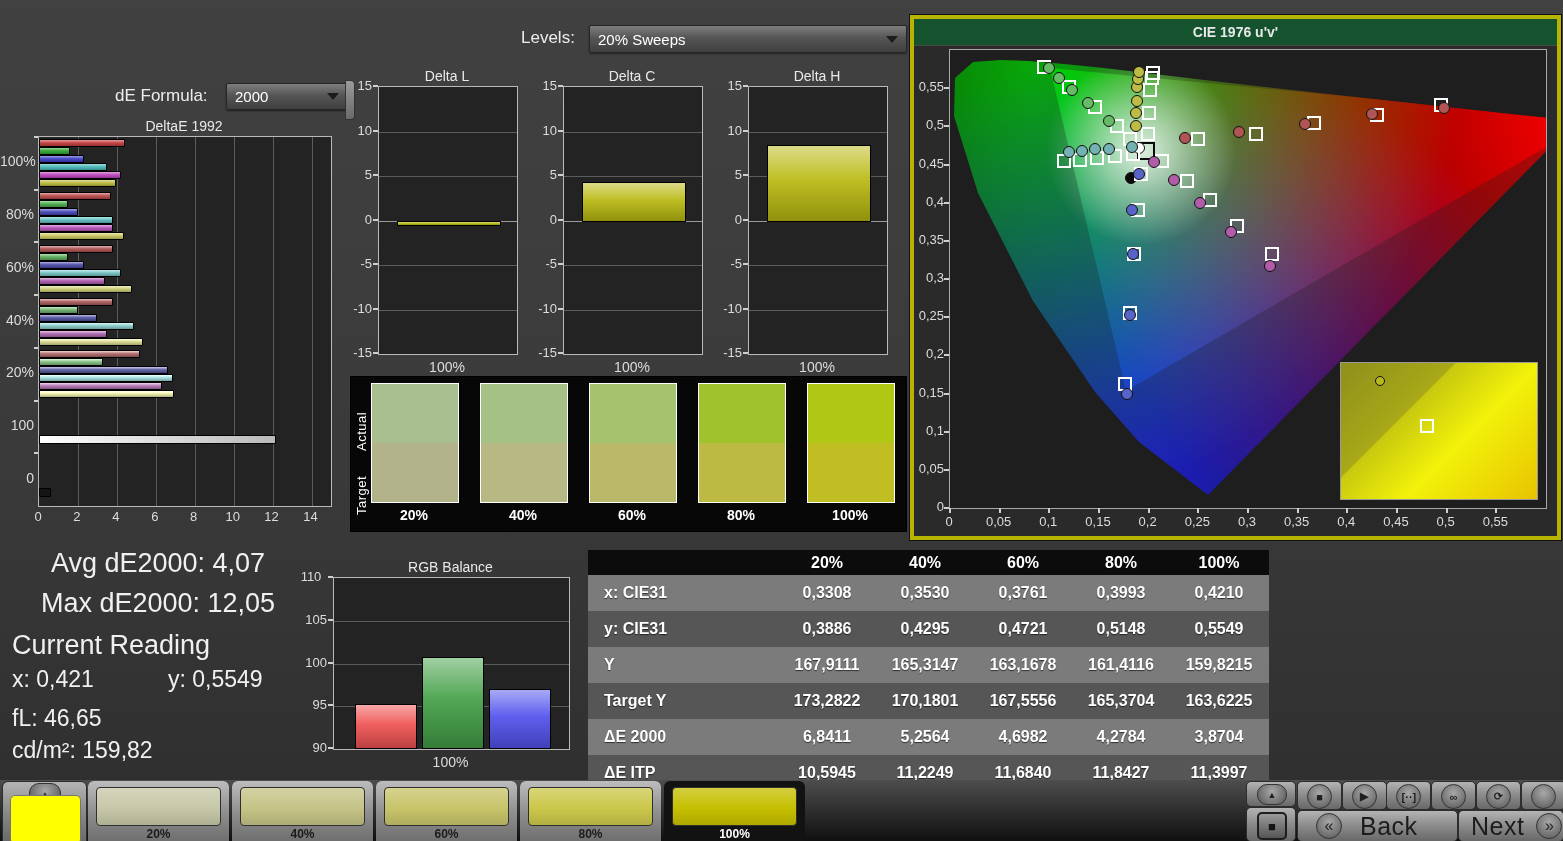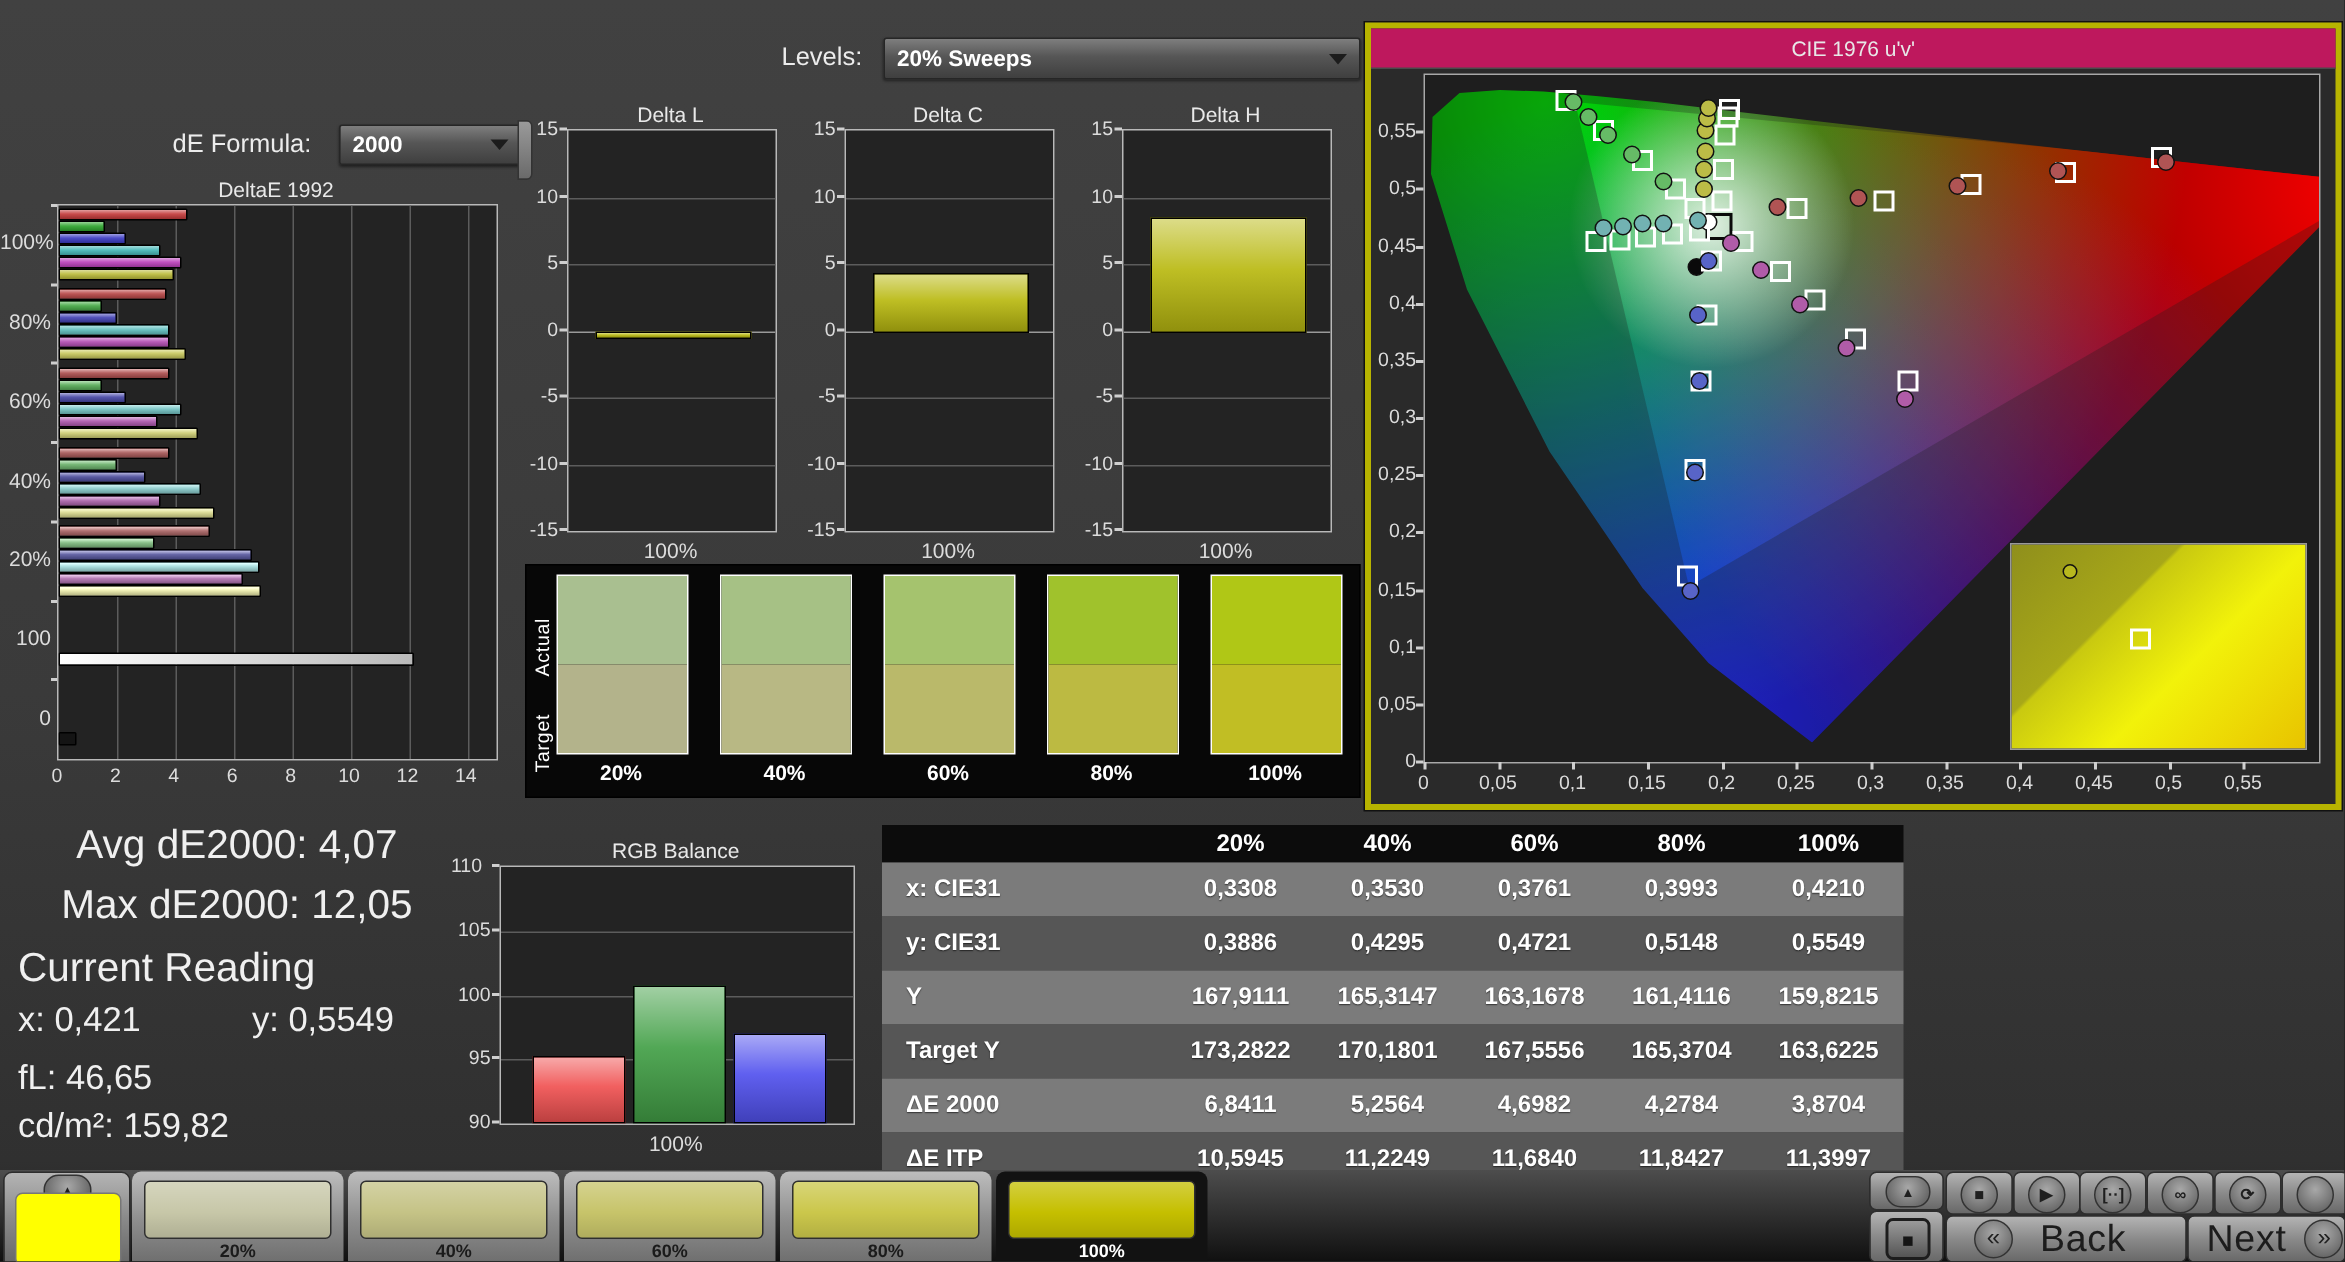--- a/index.html
+++ b/index.html
@@ -4,41 +4,41 @@
 <style>
   html,body{margin:0;padding:0;background:#222;}
   #root{position:relative;width:1563px;height:841px;overflow:hidden;
         background:linear-gradient(180deg,#414141 0%,#3a3a3a 55%,#303030 92%,#262626 100%);
         font-family:"Liberation Sans",sans-serif;color:#eee;-webkit-font-smoothing:antialiased;}
   .abs{position:absolute;}
   .page-title{font-size:37px;color:#f4f4f4;letter-spacing:.5px;}
   .ctl-label{font-size:17px;color:#ececec;}
   .dropdown{background:linear-gradient(180deg,#7e7e7e,#565656 45%,#3f3f3f);border:1px solid #262626;
             border-radius:2px;color:#fff;font-size:15px;display:flex;align-items:center;box-shadow:0 1px 2px rgba(0,0,0,.5);}
-  .dropdown .dd-text{flex:1;padding-left:8px;font-weight:bold;}
+  .dropdown .dd-text{flex:1;padding-left:8px;}
   .dd-arrow{width:0;height:0;border-left:6px solid transparent;border-right:6px solid transparent;
             border-top:7px solid #1c1c1c;margin-right:8px;}
   .plot{position:absolute;background:#232323;border:1px solid #b9b9b9;}
   .chart-title{position:absolute;font-size:14px;color:#e9e9e9;text-align:center;}
   .gridv{position:absolute;top:0;bottom:0;width:1px;background:#5c5c5c;}
   .gridh{position:absolute;left:0;right:0;height:1px;background:#5c5c5c;}
   .gridh.zero{background:#9a9a9a;}
   .ticklab{position:absolute;font-size:13px;color:#dcdcdc;}
   .tickmark{position:absolute;background:#cfcfcf;}
   .hbar{position:absolute;border:1px solid #000;border-radius:1px;}
   .vbar{position:absolute;border:1px solid #000;}
   .shine{background-image:linear-gradient(180deg,rgba(255,255,255,.5),rgba(255,255,255,.08) 45%,rgba(0,0,0,.22));}
   .swatch-panel{background:#070707;border:1px solid #000;}
   .rot-label{position:absolute;color:#fff;font-size:13px;writing-mode:vertical-rl;transform:rotate(180deg);letter-spacing:.5px;}
   .sw-item{position:absolute;border:1px solid #fff;}
   .sw-half{position:absolute;left:0;right:0;height:50%;}
   .sw-label{position:absolute;color:#fff;font-size:14px;text-align:center;font-weight:bold;}
   .cie-frame{border:4px solid #b7b400;background:#2a2a2a;box-shadow:0 0 0 1px #111;}
-  .cie-titlebar{position:absolute;left:0;right:0;top:0;height:26px;background:#be185d;border-bottom:1px solid #4a4a4a;
-                display:flex;align-items:center;justify-content:center;font-size:14px;color:#e8e8e8;}
+  .cie-titlebar{position:absolute;left:0;right:0;top:0;height:26px;background:#14532d;border-bottom:1px solid #4a4a4a;
+                display:flex;align-items:center;justify-content:center;font-size:14px;color:#e8e8e8;font-weight:bold;}
   .cie-point{position:absolute;box-sizing:border-box;}
   .stat-line{font-size:27px;color:#f0f0f0;}
   .stat-sub{font-size:23px;color:#f0f0f0;}
   .rtable{position:absolute;font-weight:bold;font-size:16px;color:#fff;text-shadow:0 1px 1px rgba(0,0,0,.6);}
   .trow{display:flex;height:36px;align-items:center;}
   .trow.head{height:25px;background:#0c0c0c;}
   .trow:nth-child(even):not(.head){background:#7b7b7b;}
   .trow:nth-child(odd):not(.head){background:#565656;}
   .tcell0{width:190px;padding-left:16px;box-sizing:border-box;text-align:left;}
   .tcell{width:98px;text-align:center;}

